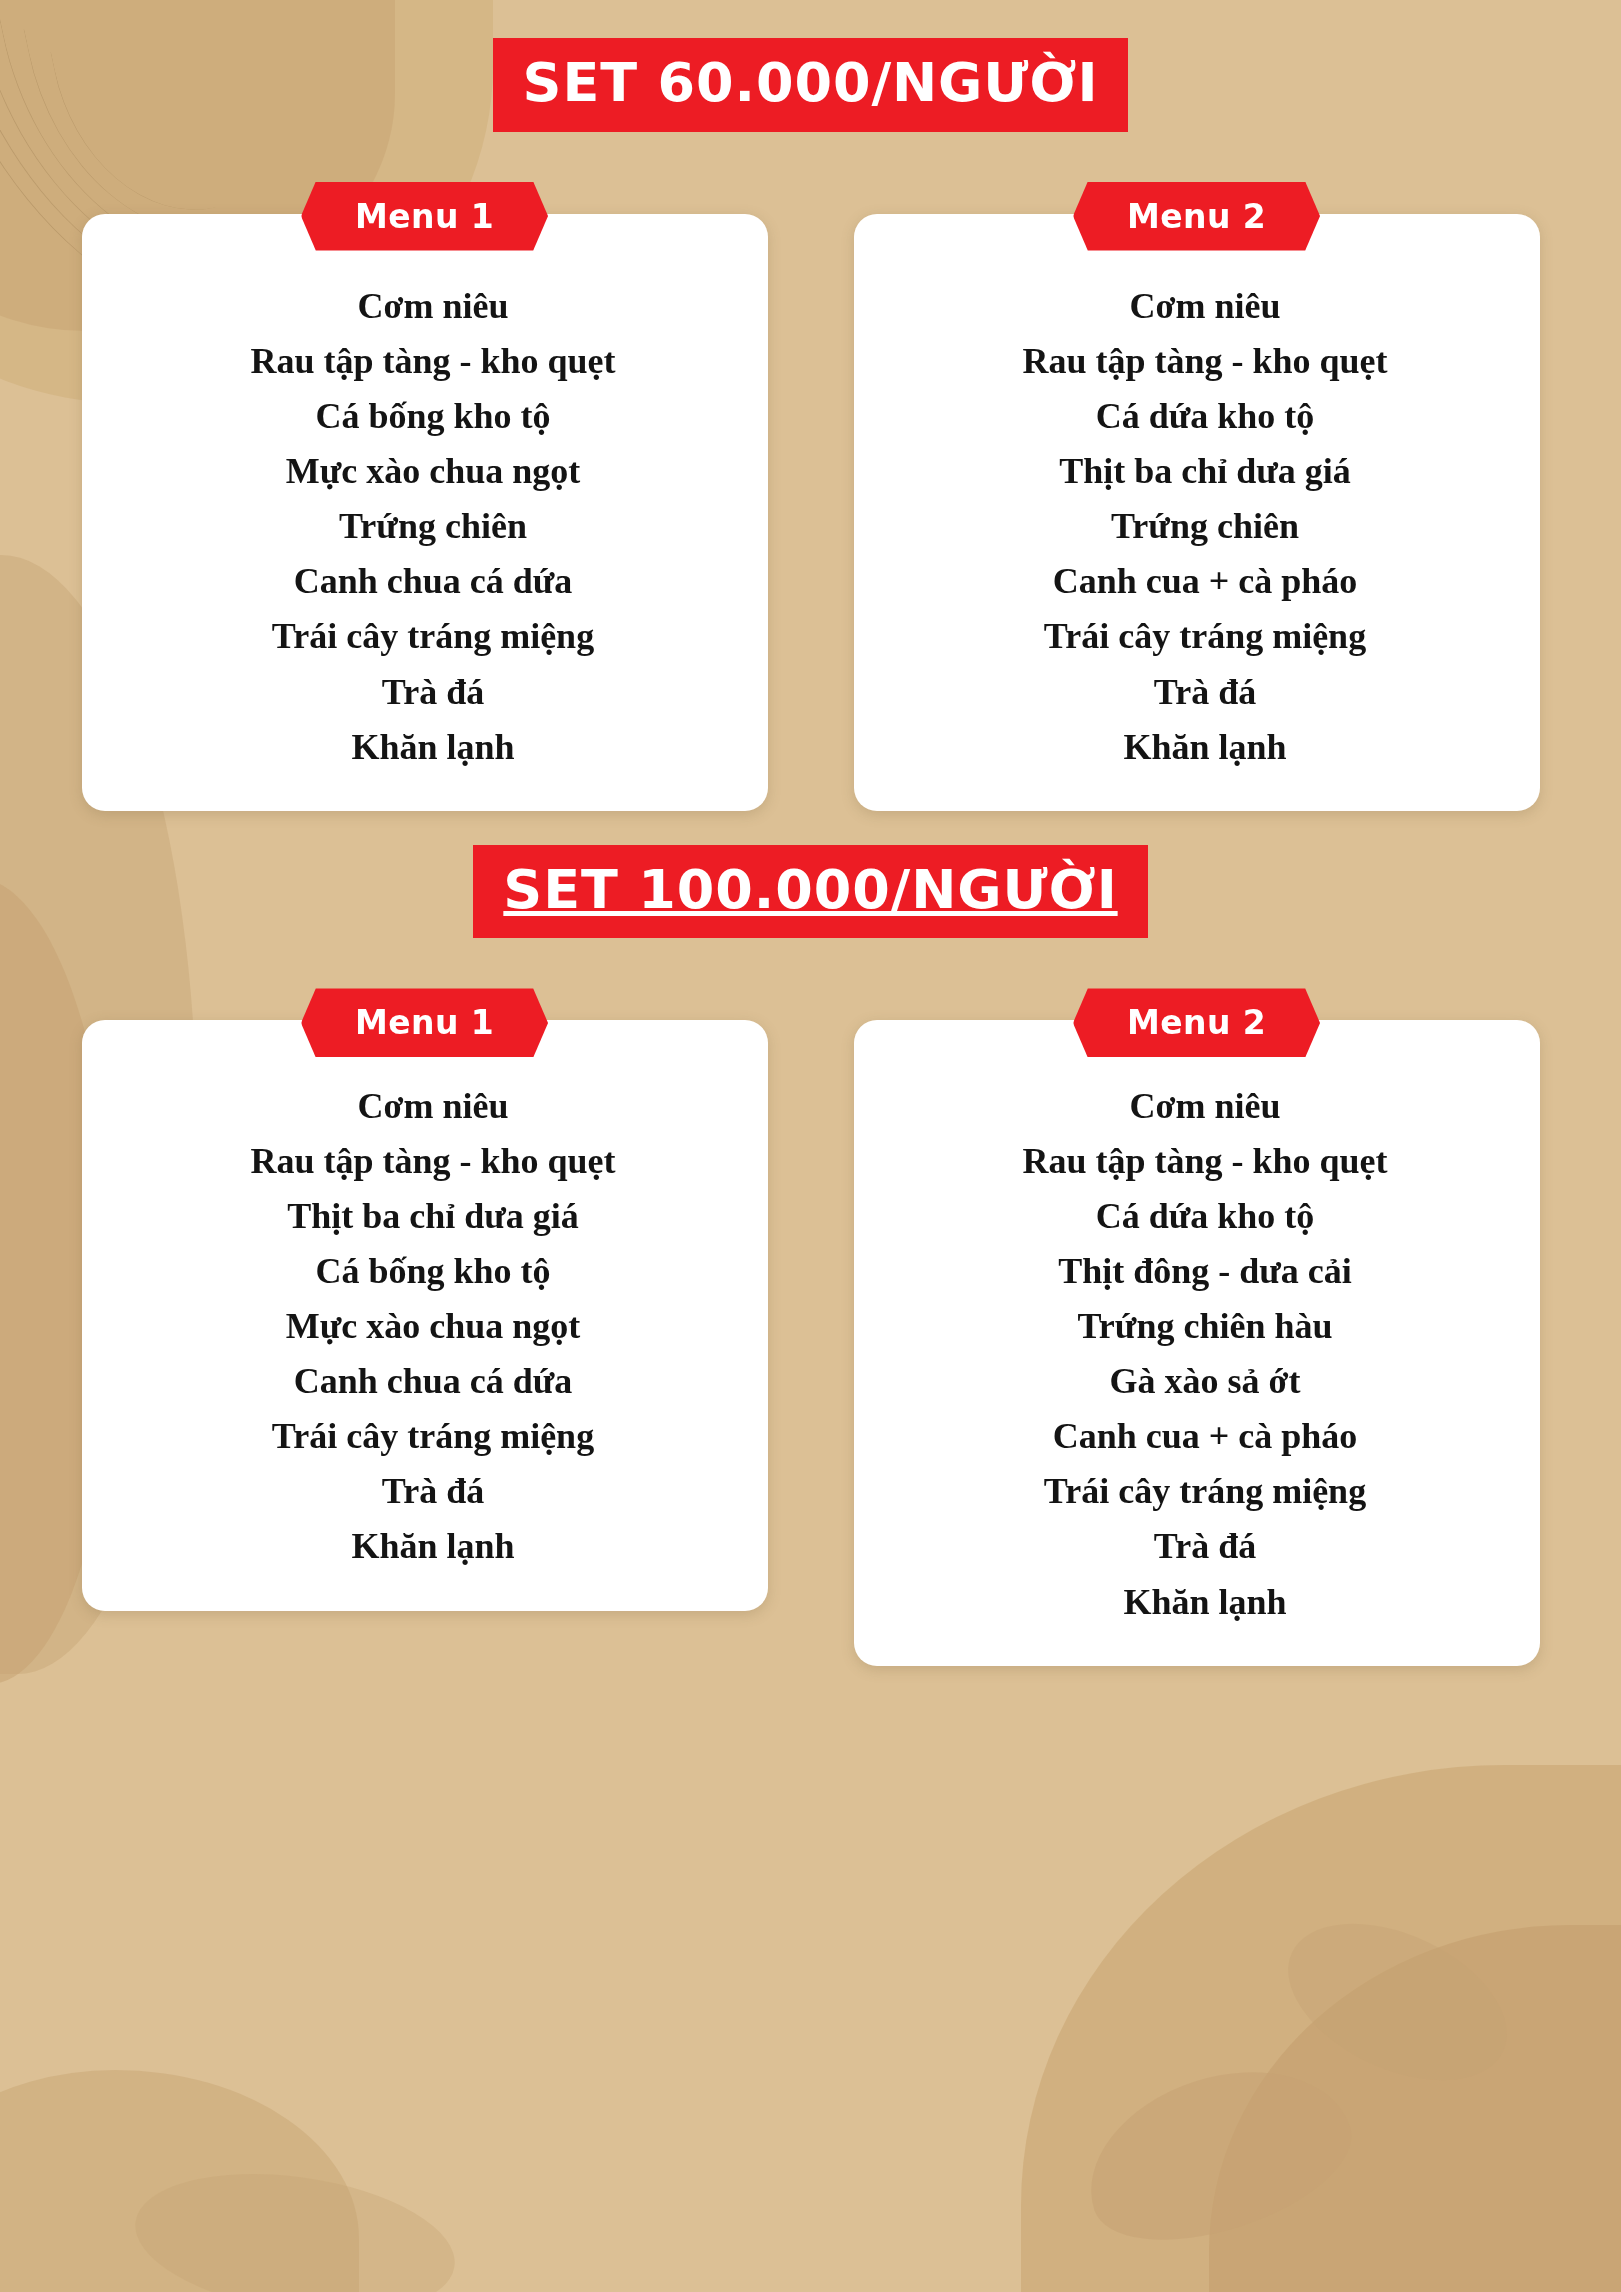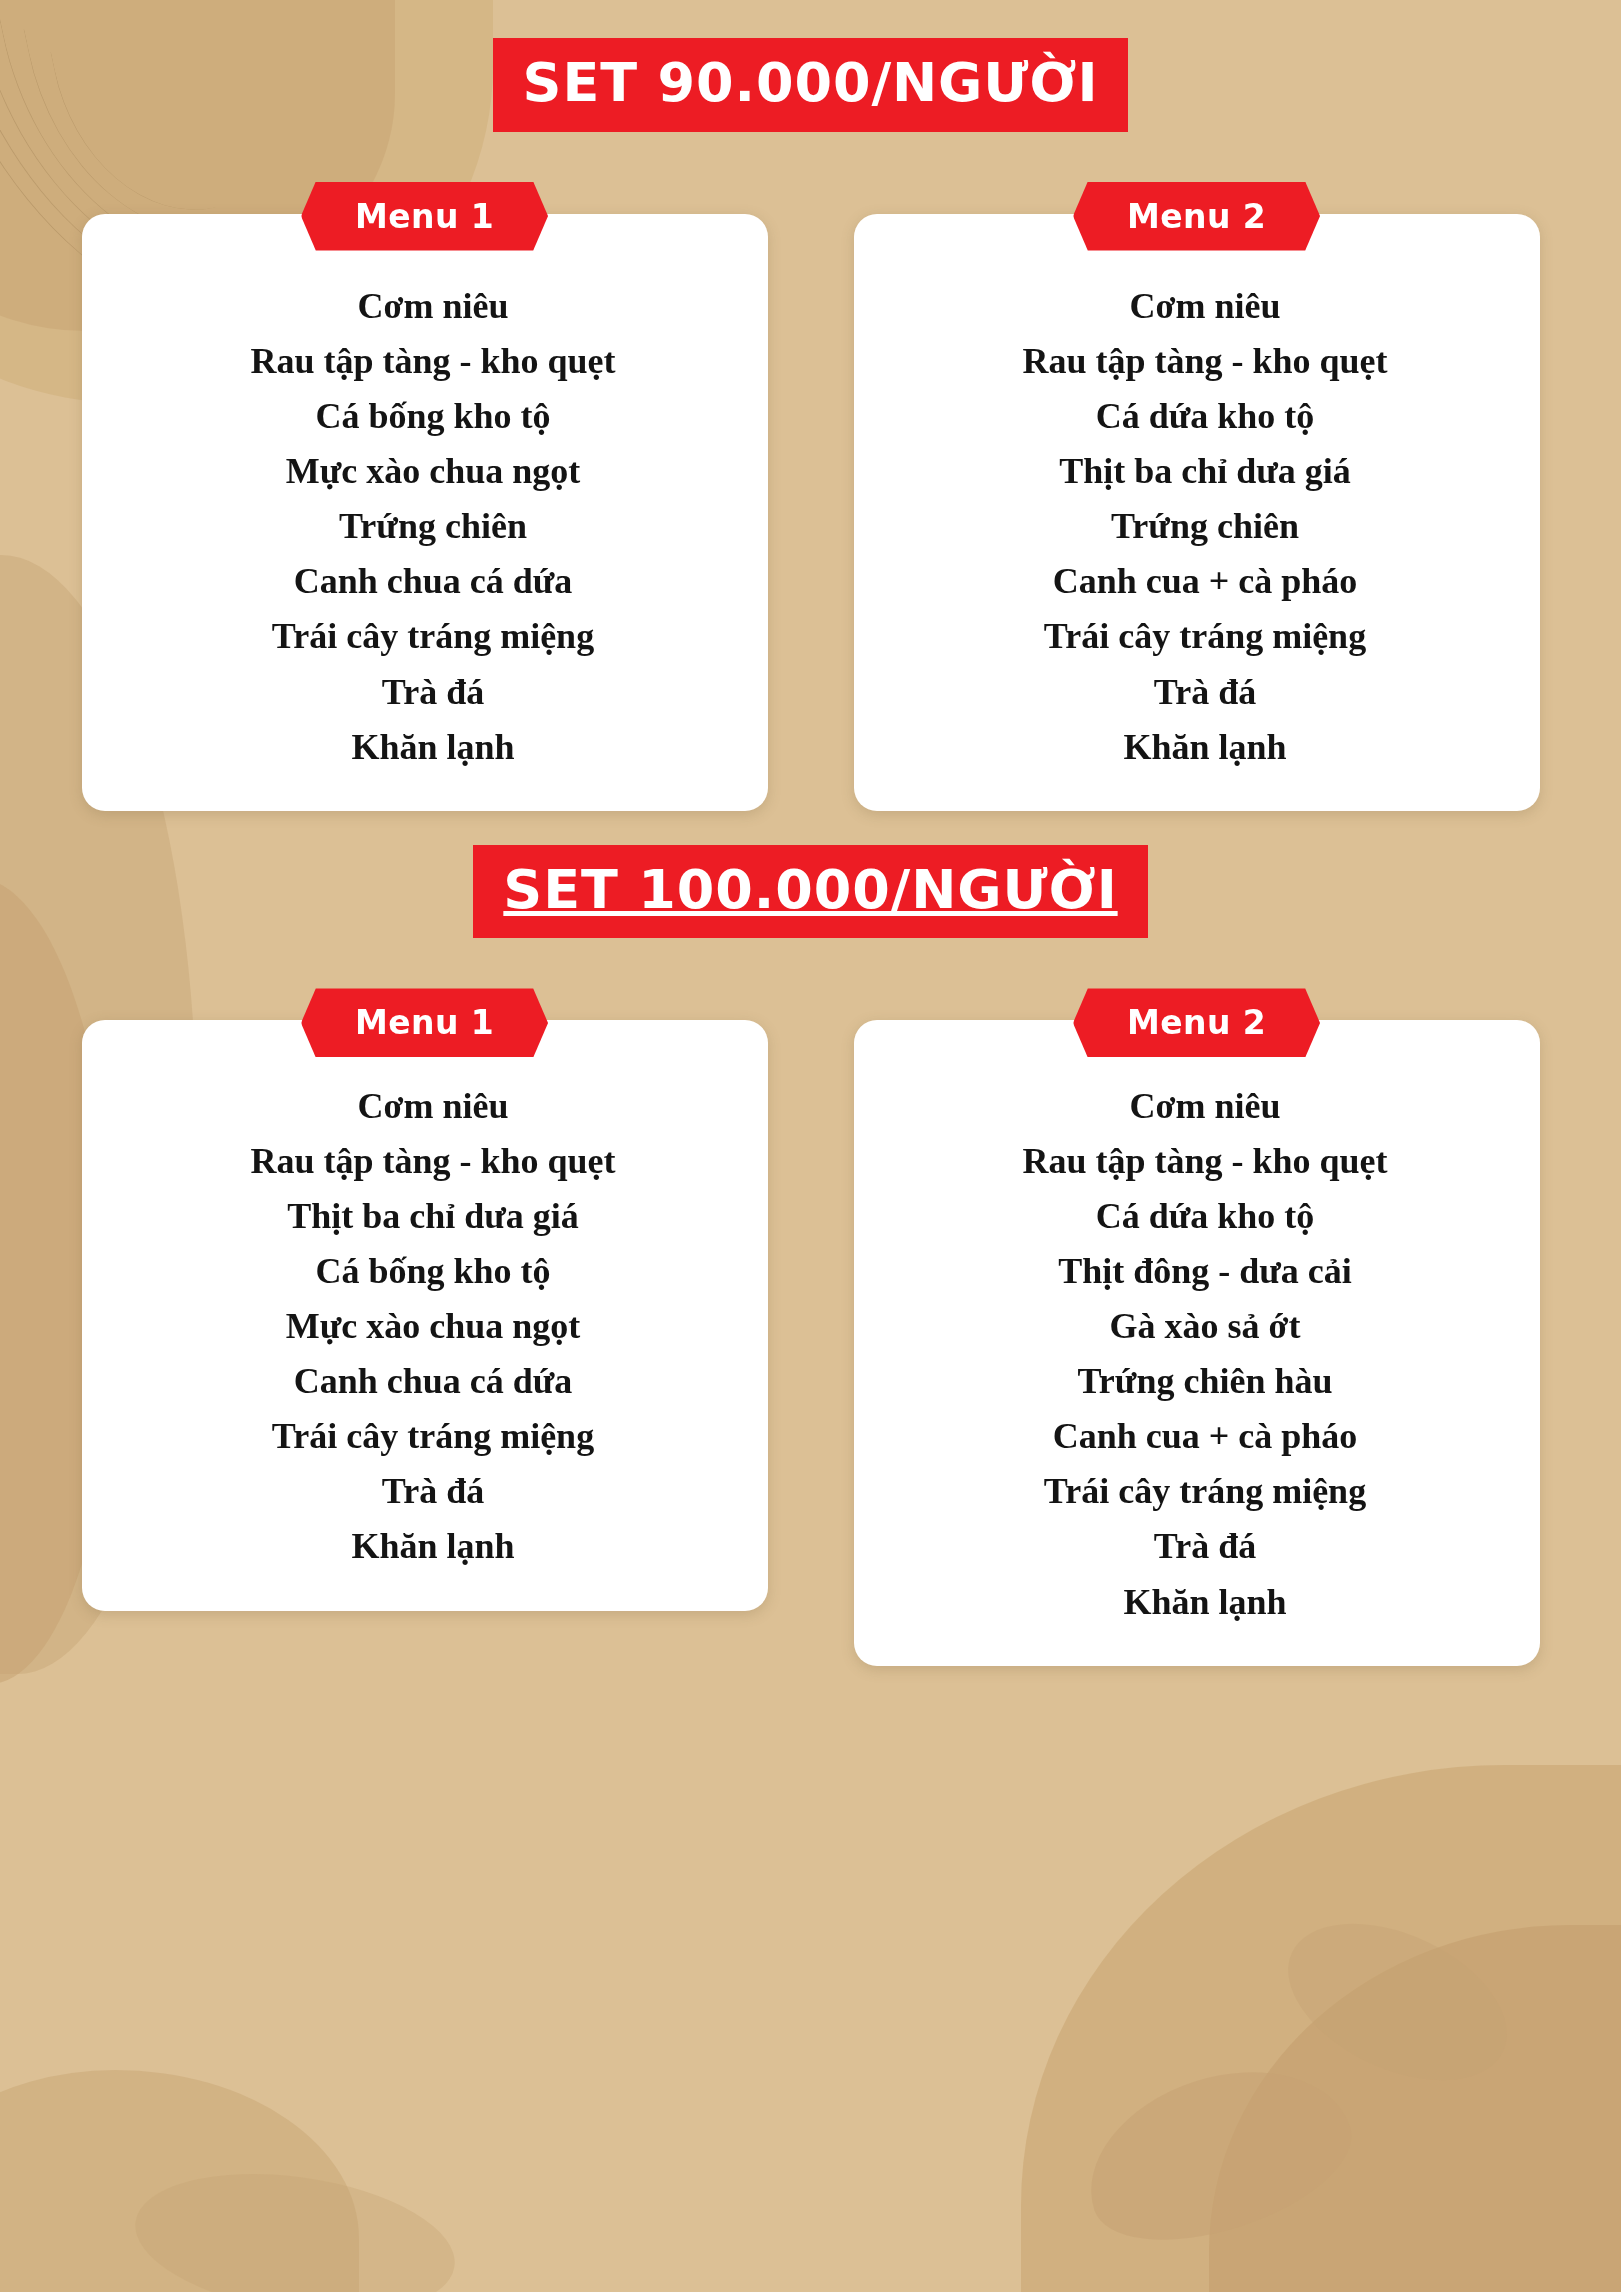--- a/index.html
+++ b/index.html
@@ -241,21 +241,21 @@
   <div class="blob blob-br2"></div>
   <div class="blob blob-bl"></div>
   <div class="petal petal-b1"></div>
   <div class="petal petal-b2"></div>
   <div class="petal petal-b3"></div>
 </div>
 
 <div class="page">
 
   <div class="set-1">
-    <div id="banner-1" class="set-banner">SET 90.000/NGƯỜI</div>
+    <div id="banner-1" class="set-banner">SET 60.000/NGƯỜI</div>
 
     <div class="menus-row">
 
       <div class="menu-col">
         <div class="menu-tag">Menu 1</div>
         <div class="menu-card">
           <p class="dish">Cơm niêu</p>
           <p class="dish">Rau tập tàng - kho quẹt</p>
           <p class="dish">Cá bống kho tộ</p>
           <p class="dish">Mực xào chua ngọt</p>
@@ -305,22 +305,22 @@
         </div>
       </div>
 
       <div class="menu-col">
         <div class="menu-tag">Menu 2</div>
         <div class="menu-card">
           <p class="dish">Cơm niêu</p>
           <p class="dish">Rau tập tàng - kho quẹt</p>
           <p class="dish">Cá dứa kho tộ</p>
           <p class="dish">Thịt đông - dưa cải</p>
+          <p class="dish">Trứng chiên hàu</p>
           <p class="dish">Gà xào sả ớt</p>
-          <p class="dish">Trứng chiên hàu</p>
           <p class="dish">Canh cua + cà pháo</p>
           <p class="dish">Trái cây tráng miệng</p>
           <p class="dish">Trà đá</p>
           <p class="dish">Khăn lạnh</p>
         </div>
       </div>
 
     </div>
   </div>
 

